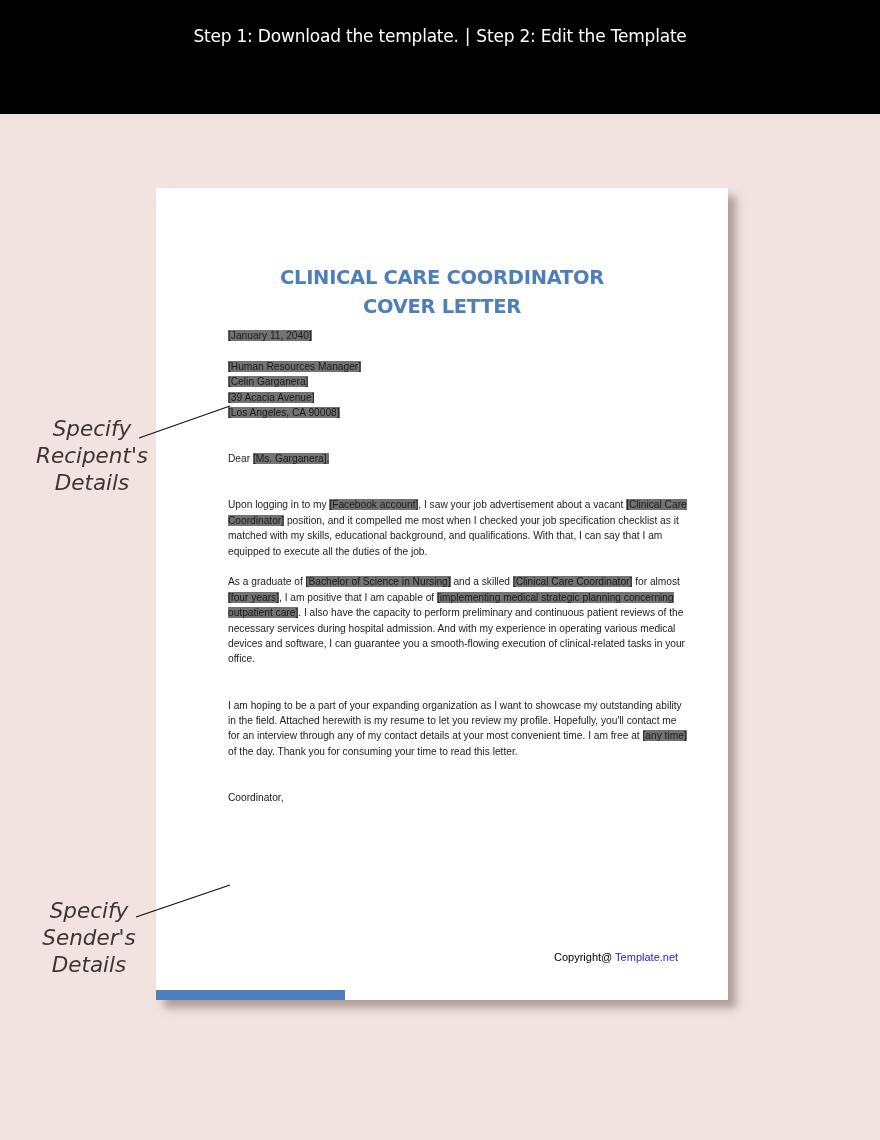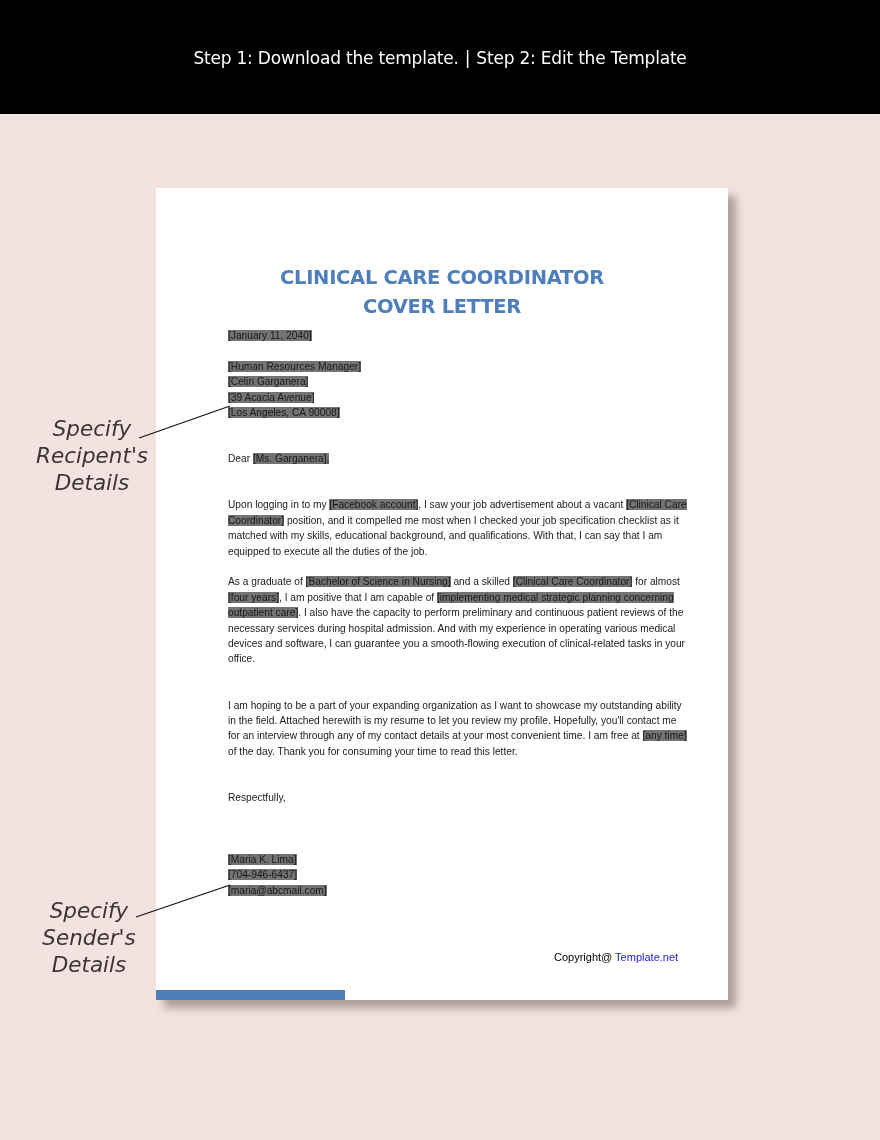--- a/index.html
+++ b/index.html
@@ -12,21 +12,21 @@
     }
     .banner {
       position: absolute; left: 0; top: 0;
       width: 880px; height: 114px;
       background: #000;
       color: #fff;
       text-align: center;
       font-family: "DejaVu Sans", sans-serif;
       font-size: 17px;
       line-height: 30px;
-      padding-top: 43px;
+      padding-top: 21px;
       box-sizing: border-box;
       letter-spacing: -0.2px;
     }
     .banner .line { display: block; white-space: nowrap; }
     .banner .sep { padding: 0 6px; }
 
     .page {
       position: absolute;
       left: 156px; top: 188px;
       width: 572px; height: 812px;
@@ -121,27 +121,22 @@
     </div>
     <div class="gap-2"></div>
     <div class="block"><span>Dear </span><span class="hl">[Ms. Garganera],</span></div>
     <div class="gap-2"></div>
     <p class="block"><span>Upon logging in to my </span><span class="hl">[Facebook account]</span><span>, I saw your job advertisement about a vacant </span><span class="hl">[Clinical Care Coordinator]</span><span> position, and it compelled me most when I checked your job specification checklist as it matched with my skills, educational background, and qualifications. With that, I can say that I am equipped to execute all the duties of the job.</span></p>
     <div class="gap-1"></div>
     <p class="block"><span>As a graduate of </span><span class="hl">[Bachelor of Science in Nursing]</span><span> and a skilled </span><span class="hl">[Clinical Care Coordinator]</span><span> for almost </span><span class="hl">[four years]</span><span>, I am positive that I am capable of </span><span class="hl">[implementing medical strategic planning concerning outpatient care]</span><span>. I also have the capacity to perform preliminary and continuous patient reviews of the necessary services during hospital admission. And with my experience in operating various medical devices and software, I can guarantee you a smooth-flowing execution of clinical-related tasks in your office.</span></p>
     <div class="gap-2"></div>
     <p class="block"><span>I am hoping to be a part of your expanding organization as I want to showcase my outstanding ability in the field. Attached herewith is my resume to let you review my profile. Hopefully, you'll contact me for an interview through any of my contact details at your most convenient time. I am free at </span><span class="hl">[any time]</span><span> of the day. Thank you for consuming your time to read this letter.</span></p>
     <div class="gap-2"></div>
-    <div class="block">Respectfully,</div>
+    <div class="block">Coordinator,</div>
     <div class="gap-3"></div>
-    <div class="block">
-      <div><span class="hl">[Maria K. Lima]</span></div>
-      <div><span class="hl">[704-946-6437]</span></div>
-      <div><span class="hl">[maria@abcmail.com]</span></div>
-    </div>
   </div>
 
   <div class="copyright"><span>Copyright@ </span><span class="link">Template.net</span></div>
 
   <div class="page-bar"></div>
 </div>
 
 <svg class="leaders">
   <line x1="139" y1="438" x2="230" y2="406" stroke="#111" stroke-width="1.2"></line>
   <line x1="136" y1="917" x2="230" y2="885" stroke="#111" stroke-width="1.2"></line>

